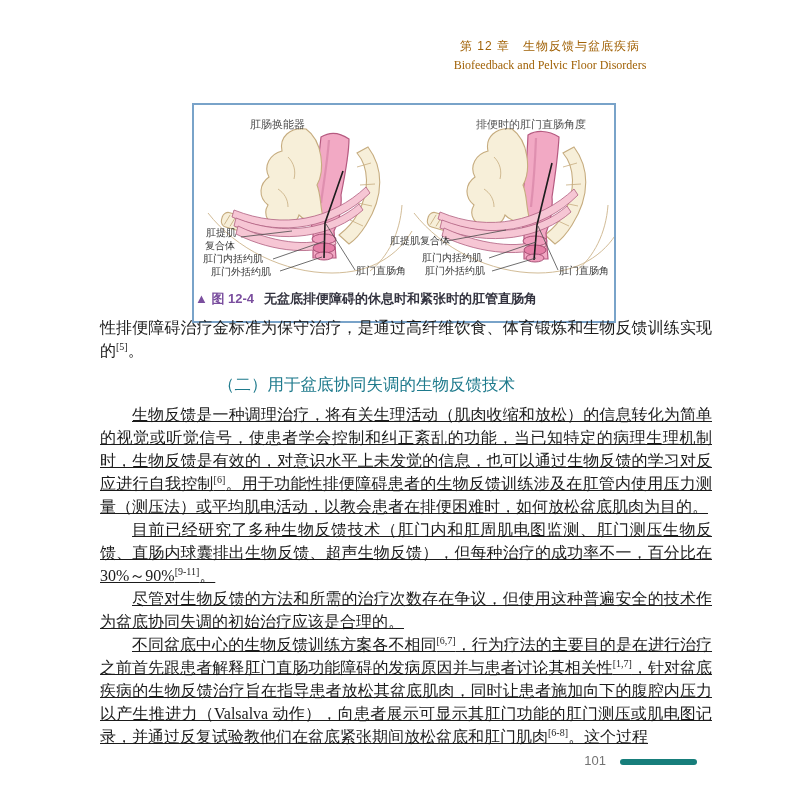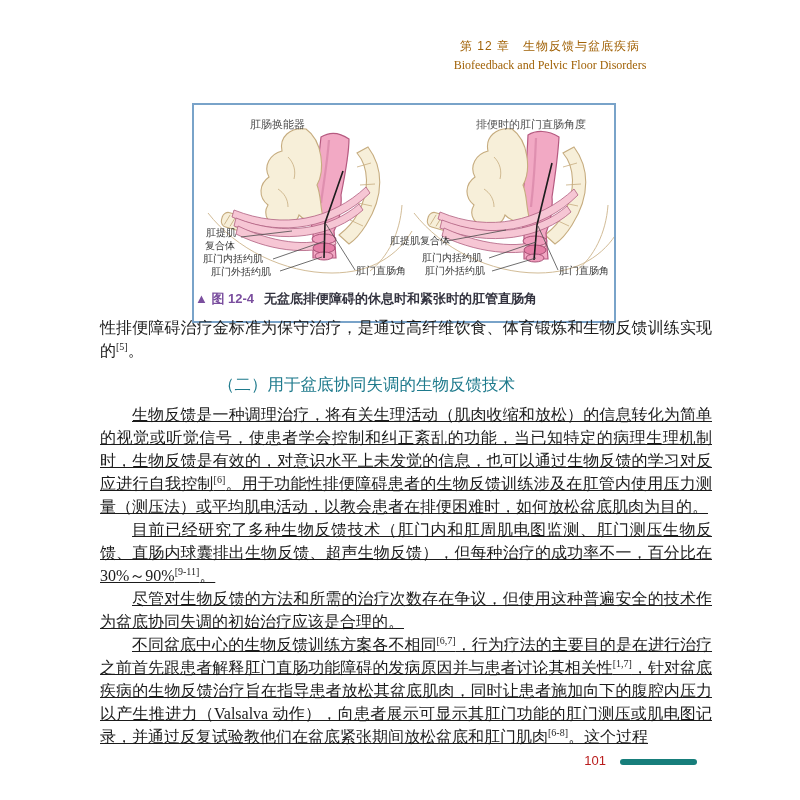--- a/index.html
+++ b/index.html
@@ -56,21 +56,21 @@
   .article sup { font-size:10px; line-height:0; }
   .section-heading {
     font-family:"Liberation Sans","DejaVu Sans",sans-serif;
     color:var(--heading-teal,#1E7A8C); font-weight:normal; font-size:16.5px;
     margin:11px 0 8px 118px; line-height:22px;
   }
 
   
   .footer-page {
     position:absolute; top:753px; left:556px; width:50px; text-align:right;
-    font-family:"Liberation Sans","DejaVu Sans",sans-serif; font-size:13px; color:#b91c1c;
+    font-family:"Liberation Sans","DejaVu Sans",sans-serif; font-size:13px; color:#737373;
   }
   .footer-bar {
     position:absolute; top:759px; left:620px; width:77px; height:6px;
     background:var(--accent-teal,#177E7B); border-radius:3px;
   }
 </style>
 </head>
 <body>
 
 <div class="page">

